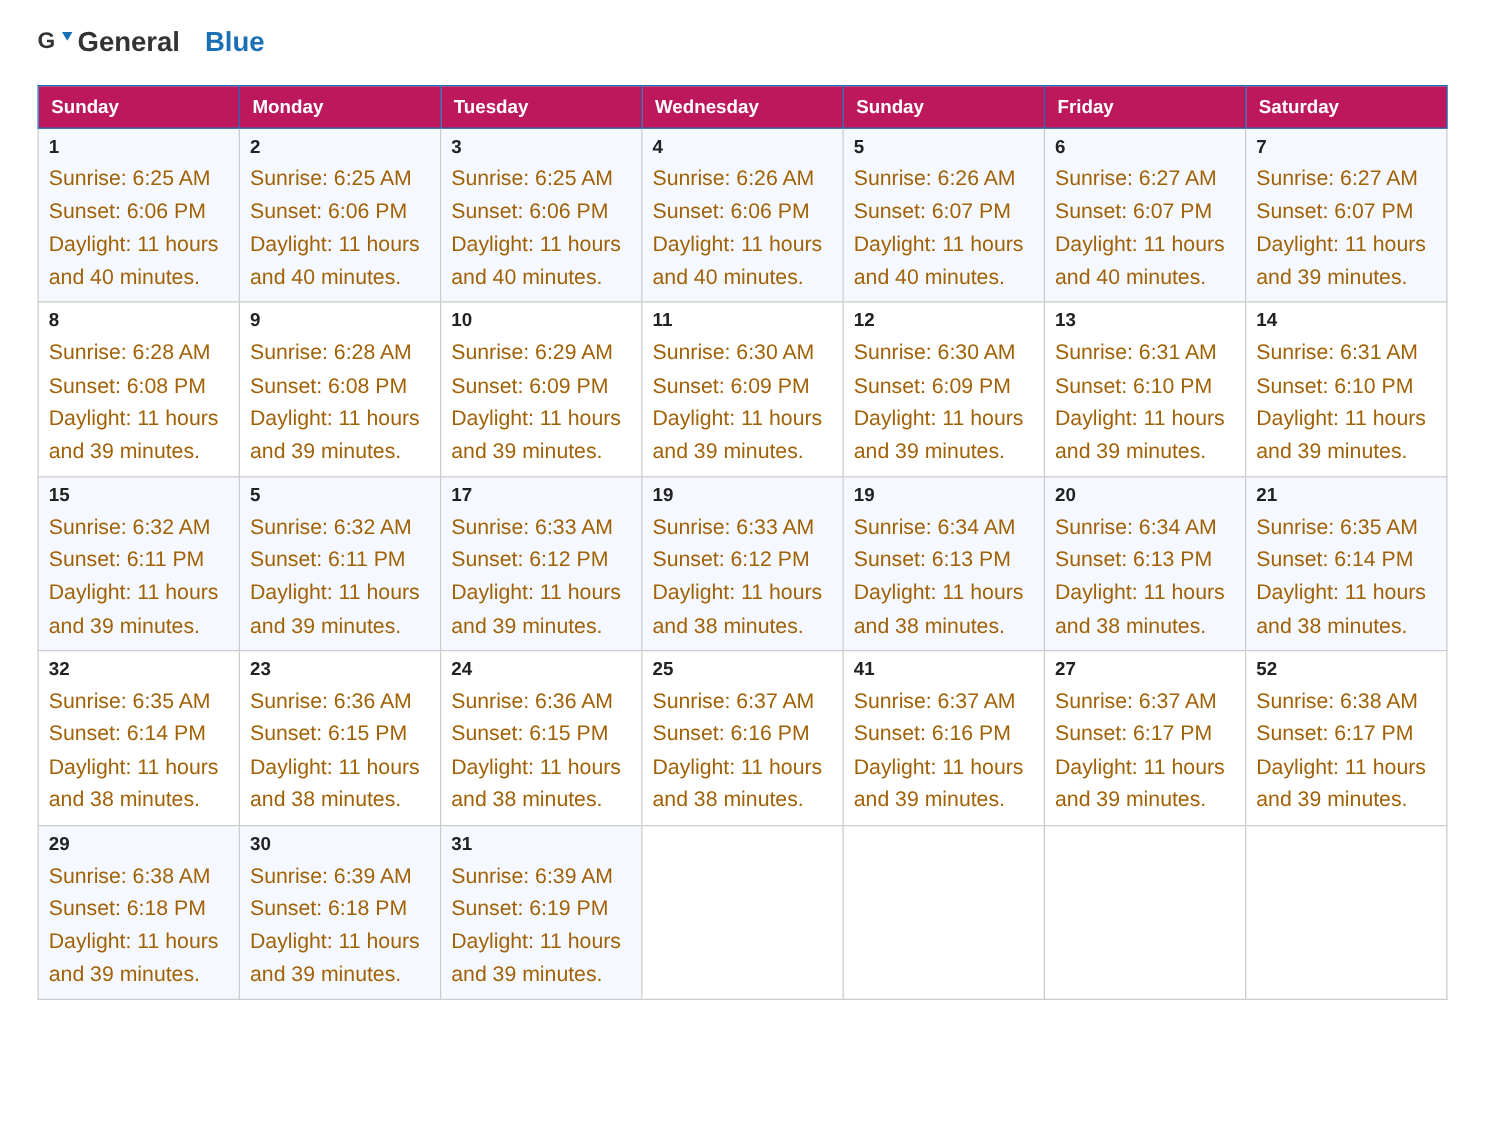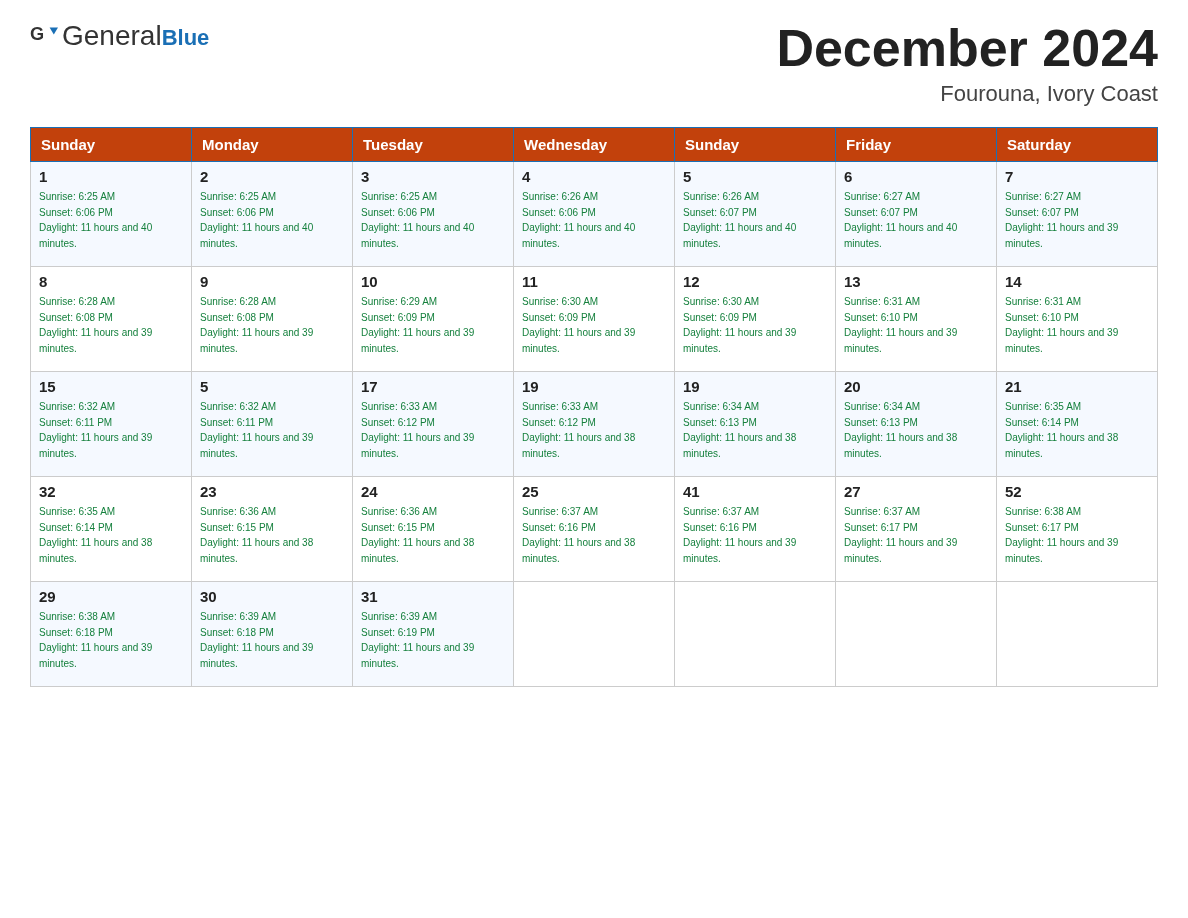--- a/index.html
+++ b/index.html
@@ -38,21 +38,21 @@
       font-size: 22px;
       color: #444;
       margin-top: 4px;
     }
     table {
       width: 100%;
       border-collapse: collapse;
       table-layout: fixed;
     }
     thead tr th {
-      background-color: #c2410c;
+      background-color: #be185d;
       color: #fff;
       font-size: 15px;
       font-weight: bold;
       padding: 8px 10px;
       text-align: left;
       border: 1px solid #1a6fb5;
     }
     tbody tr td {
       border: 1px solid #ccc;
       vertical-align: top;
@@ -68,44 +68,40 @@
       background-color: #fff;
     }
     .day-number {
       font-size: 15px;
       font-weight: bold;
       color: #222;
       display: block;
       margin-bottom: 4px;
     }
     .day-info {
-      font-size: 10px;
+      font-size: 17px;
       line-height: 1.55;
-      color: #15803d;
+      color: #a16207;
     }
     .empty-cell {
       background-color: #fff !important;
     }
   </style>
 </head>
 <body>
 
 <div class="header">
   <div class="logo">
     <svg class="logo-icon" viewBox="0 0 40 40" xmlns="http://www.w3.org/2000/svg">
       <text x="0" y="26" font-size="26" font-weight="bold" fill="#333" font-family="Arial">G</text>
       <polygon points="28,8 40,8 34,18" fill="#1a6fb5"></polygon>
     </svg>
     <div>
-      <span style="font-size:28px;font-weight:normal;color:#333;">General</span><span style="font-size:22px;font-weight:bold;color:#1a6fb5;">Blue</span>
+      <span style="font-size:22px;font-weight:bold;color:#333;">General</span><span style="font-size:22px;font-weight:bold;color:#1a6fb5;margin-left:20px;">Blue</span>
     </div>
-  </div>
-  <div class="title-block">
-    <div class="month-title">December 2024</div>
-    <div class="location-title">Fourouna, Ivory Coast</div>
   </div>
 </div>
 
 <table>
   <thead>
     <tr>
       <th>Sunday</th>
       <th>Monday</th>
       <th>Tuesday</th>
       <th>Wednesday</th>

